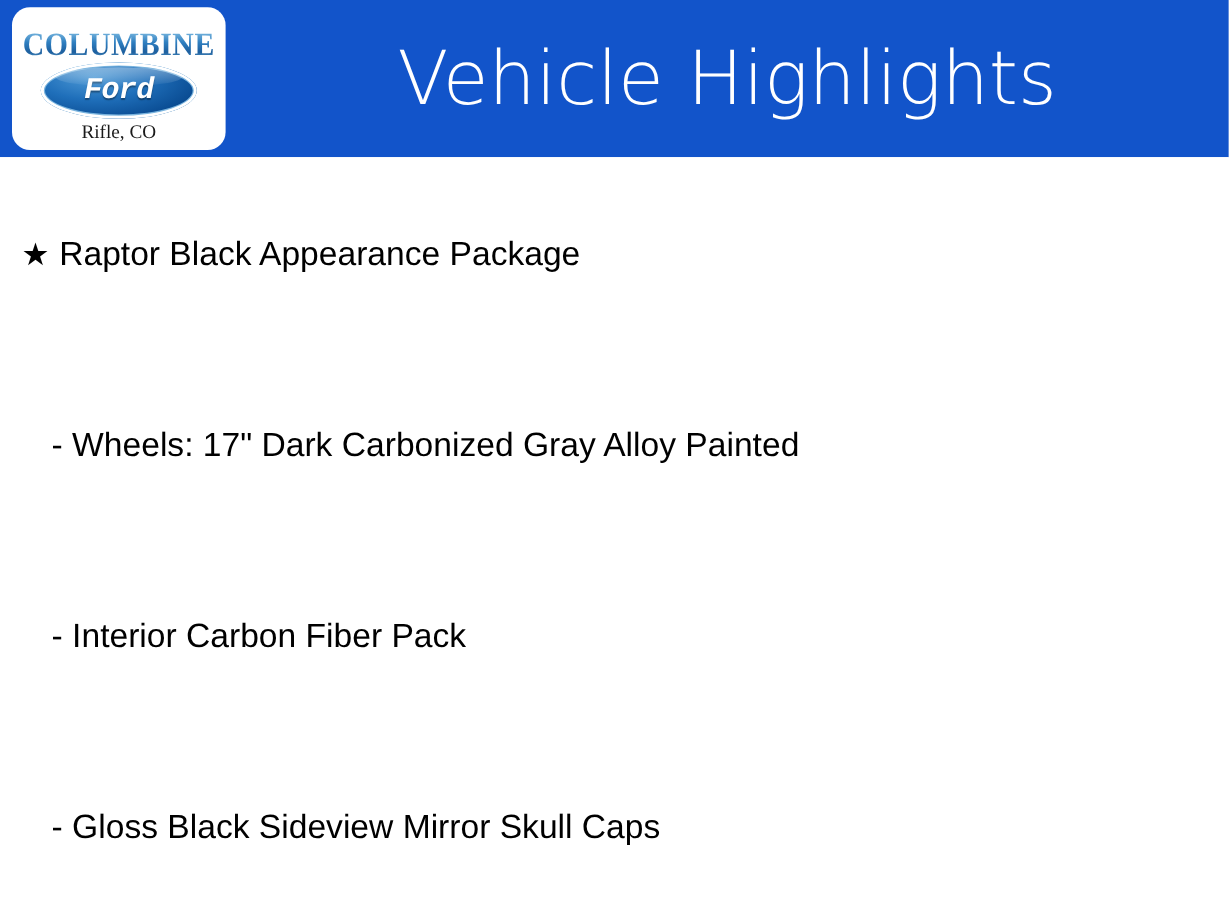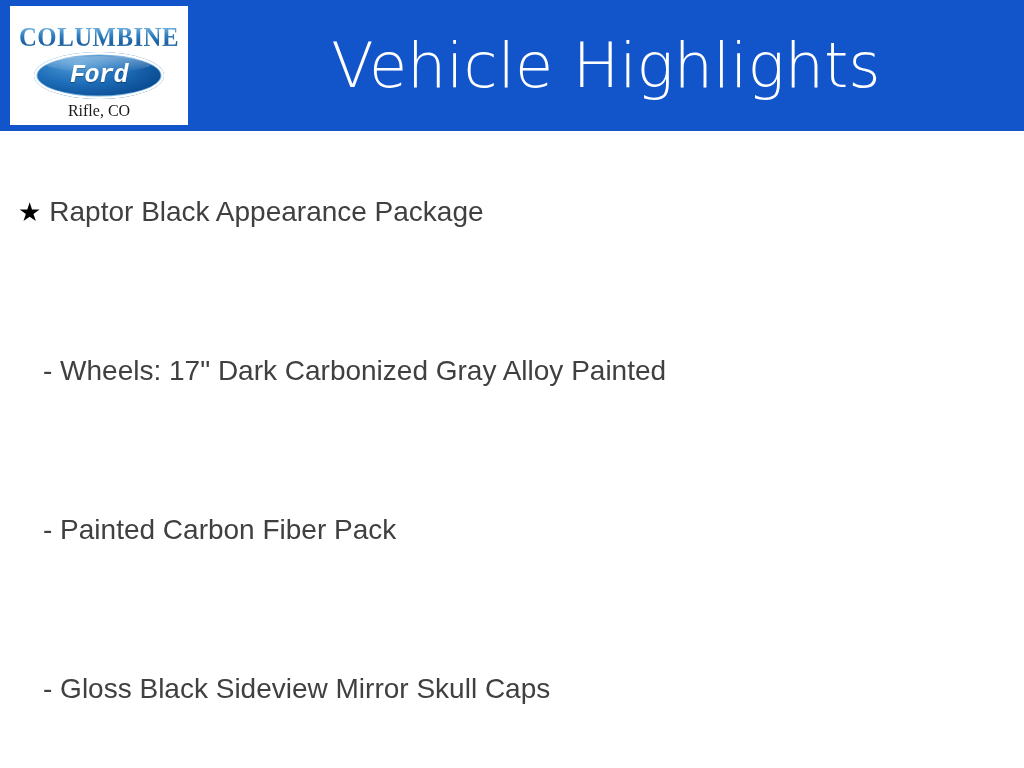--- a/index.html
+++ b/index.html
@@ -28,20 +28,21 @@
 
   
   #dealer-logo {
     position: absolute;
     left: 10px;
     top: 6px;
     width: 178px;
     height: 119px;
     background: #ffffff;
     overflow: hidden;
+    border-radius: 15px;
   }
   .logo-wordmark {
     position: absolute;
     left: 0;
     top: 18px;
     width: 178px;
     text-align: center;
     font-family: "Liberation Serif", serif;
     font-weight: bold;
     font-size: 27px;
@@ -146,21 +147,21 @@
     line-height: 30px;
     color: #000000;
     margin-right: 8px;
   }
   .highlight-text {
     display: inline-block;
     vertical-align: baseline;
     font-family: "Liberation Sans", sans-serif;
     font-size: 28px;
     line-height: 30px;
-    color: #404040;
+    color: #000000;
   }
 </style>
 </head>
 <body>
 
 <div id="header-banner">
 
   <div id="dealer-logo">
     <div class="logo-wordmark">COLUMBINE</div>
 
@@ -171,15 +172,15 @@
     <div class="logo-city">Rifle, CO</div>
   </div>
 
   <div id="slide-title">Vehicle Highlights</div>
 </div>
 
 <div id="highlights-list">
 
 <div class="highlight-row level-0" style="top: 66px;"><span class="bullet-star">★</span><span class="highlight-text">Raptor Black Appearance Package</span></div>
     <div class="highlight-row level-1" style="top: 225px;"><span class="highlight-text">- Wheels: 17" Dark Carbonized Gray Alloy Painted</span></div>
-    <div class="highlight-row level-1" style="top: 384px;"><span class="highlight-text">- Painted Carbon Fiber Pack</span></div>
+    <div class="highlight-row level-1" style="top: 384px;"><span class="highlight-text">- Interior Carbon Fiber Pack</span></div>
     <div class="highlight-row level-1" style="top: 543px;"><span class="highlight-text">- Gloss Black Sideview Mirror Skull Caps</span></div>
   </div>
 
 </body></html>

